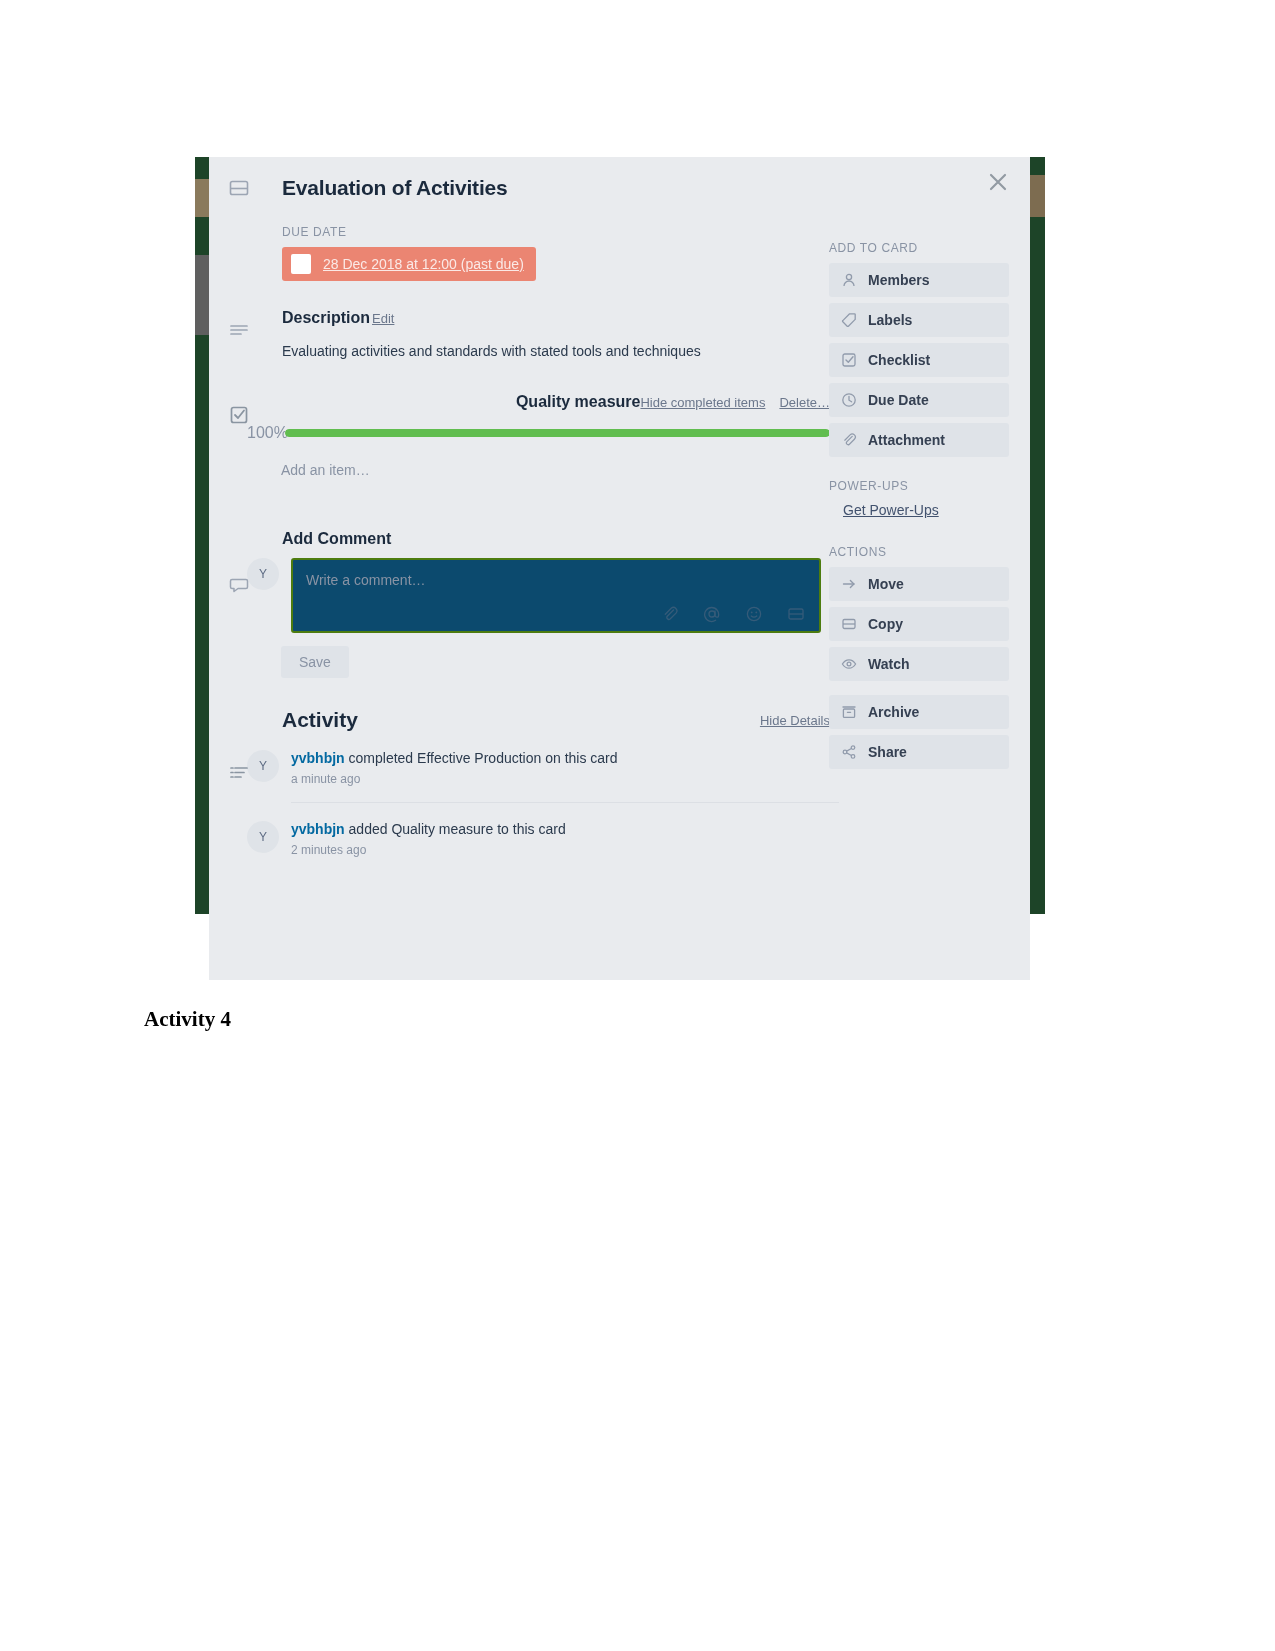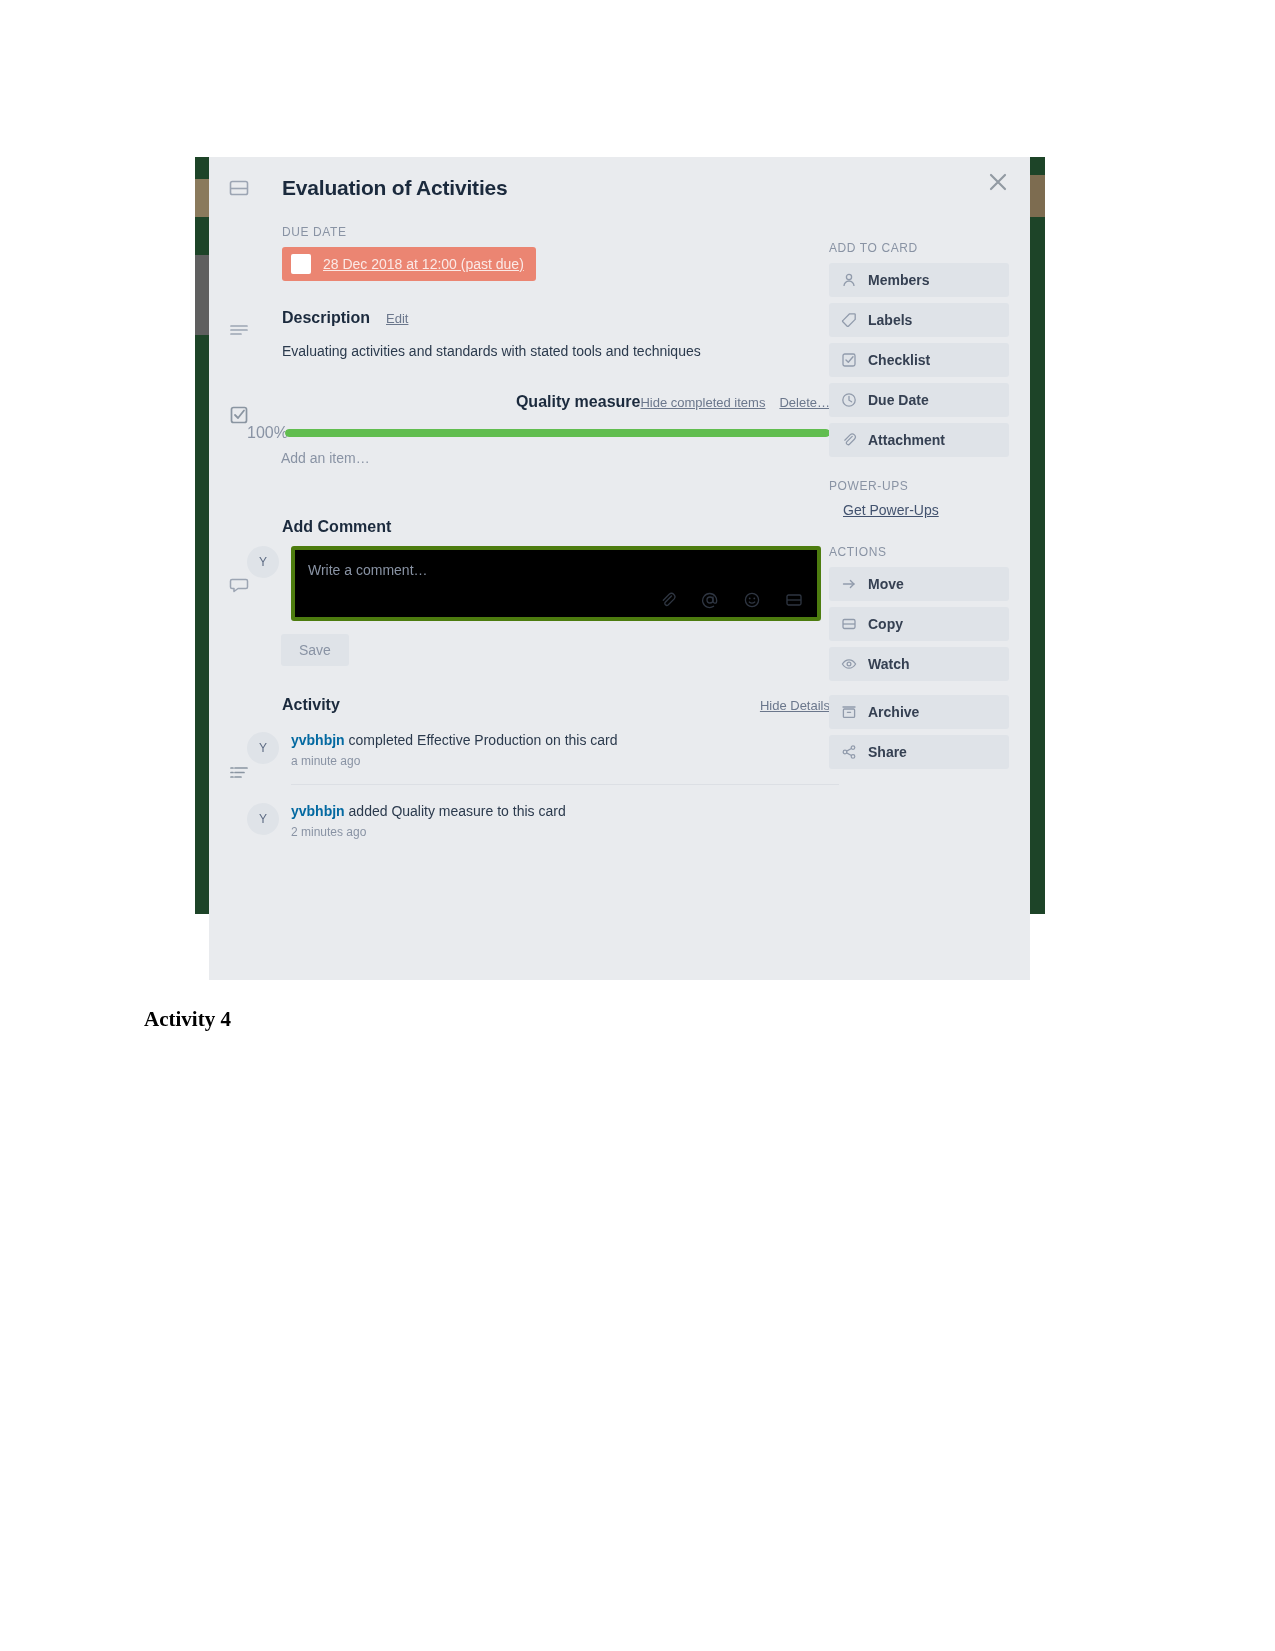--- a/index.html
+++ b/index.html
@@ -89,21 +89,21 @@
   .due-check {
     width: 20px; height: 20px; background: #fff; border-radius: 2px;
     flex: 0 0 auto;
   }
   .due-text {
     font-size: 14px; color: #fbe9e6; text-decoration: underline;
   }
 
   .desc-head {
     margin-left: 54px; margin-top: 28px;
-    display: flex; align-items: baseline; gap: 16px; text-align: right;
+    display: flex; align-items: baseline; gap: 2px; text-align: right;
   }
   .desc-head h3 { font-size: 16px; font-weight: bold; color: #1b2a3d; }
   .desc-head .edit {
     font-size: 13px; color: #6b778c; text-decoration: underline; cursor: pointer;
   }
   .desc-body {
     margin-left: 54px; margin-top: 14px;
     font-size: 14px; color: #2b3a4d; line-height: 20px;
   }
 
@@ -135,42 +135,42 @@
   .check-box {
     width: 22px; height: 22px; border-radius: 3px; background: #dfe3e8;
     display: flex; align-items: center; justify-content: center;
     opacity: .75; cursor: pointer; flex: 0 0 auto;
   }
   .check-item-text {
     font-size: 14px; color: #7a8699; font-style: italic;
     text-decoration: line-through;
   }
   .add-item {
-    margin-left: 53px; margin-top: 8px;
+    margin-left: 53px; margin-top: 20px;
     font-size: 14px; color: #8993a4; cursor: pointer;
   }
 
   
   .comment-head {
     margin-left: 54px; margin-top: 52px;
     font-size: 16px; font-weight: bold; color: #1b2a3d;
   }
   .comment-row {
     margin-left: 19px; margin-top: 10px;
     display: flex; gap: 12px; align-items: flex-start;
   }
   .avatar {
     width: 32px; height: 32px; border-radius: 50%;
     background: #dfe3e8; color: #5e6c84;
     display: flex; align-items: center; justify-content: center;
     font-size: 12px; flex: 0 0 auto;
   }
   .comment-box {
-    width: 548px; height: 75px; background: #000000;
-    border: 4px solid #4d7c0f; border-radius: 3px;
+    width: 548px; height: 75px; background: #0c4a6e;
+    border: 2px solid #4d7c0f; border-radius: 3px;
     position: relative; cursor: text;
   }
   .comment-placeholder {
     position: absolute; left: 13px; top: 12px;
     font-size: 14px; color: #8993a4;
   }
   .comment-tools {
     position: absolute; right: 14px; bottom: 8px;
     display: flex; gap: 24px; align-items: center; opacity: .5;
   }
@@ -184,21 +184,21 @@
     padding: 8px 18px; cursor: pointer;
     font-family: "Liberation Sans", sans-serif;
   }
 
   
   .activity-head {
     margin-left: 54px; margin-top: 30px;
     display: flex; align-items: center; justify-content: space-between;
     width: 548px;
   }
-  .activity-head h3 { font-size: 16px; font-weight: bold; color: #1b2a3d; }
+  .activity-head h3 { font-size: 21px; font-weight: bold; color: #1b2a3d; }
   .activity-head .hide {
     font-size: 13px; color: #6b778c; text-decoration: underline; cursor: pointer;
   }
   .activity-row {
     margin-left: 19px; margin-top: 17px;
     display: flex; gap: 12px; align-items: flex-start;
   }
   .activity-row .avatar { margin-top: 1px; }
   .act-text { font-size: 14px; color: #2b3a4d; line-height: 19px; }
   .act-text b { font-weight: bold; color: #0369a1; }

